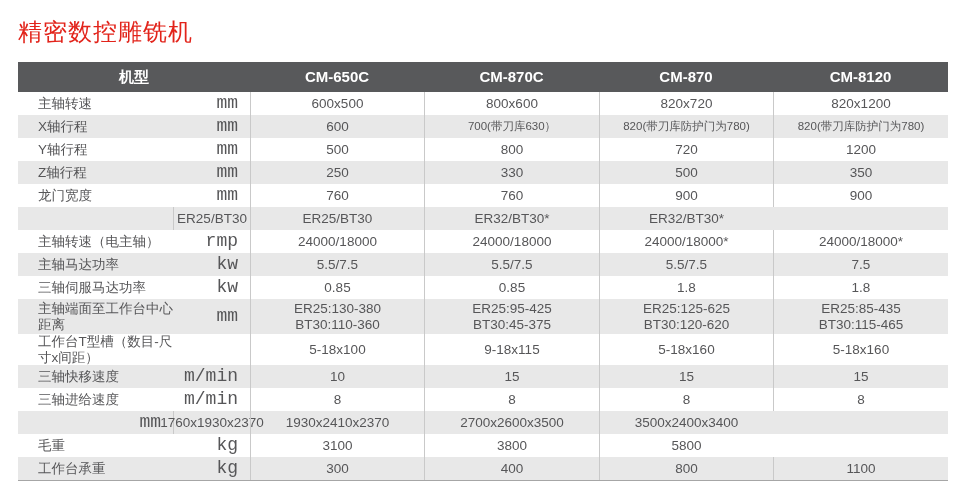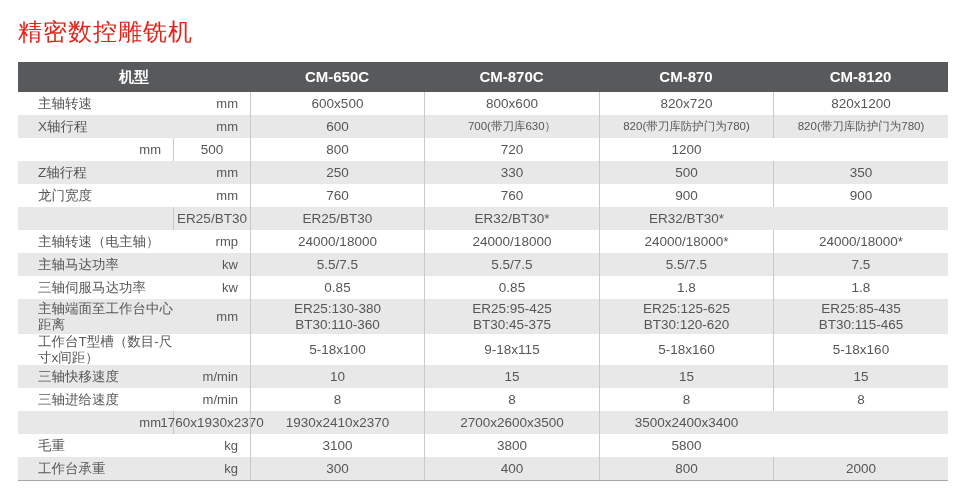--- a/index.html
+++ b/index.html
@@ -43,21 +43,21 @@
   .row.header{background:var(--header-bg);}
   .row.header .cell{
     min-height:30px;
     color:var(--header-fg);
     font-weight:bold;
     font-size:15px;
     justify-content:center;
   }
   .row.header .model-label{grid-column:1 / 3;}
   .cell.label{justify-content:flex-start;padding-left:20px;}
-  .cell.unit{justify-content:flex-end;padding-right:12px;font-size:13px;}
+  .cell.unit{justify-content:flex-end;padding-right:12px;font-size:18px;font-family:Liberation Mono, monospace;}
   .cell.value{
     justify-content:center;
     text-align:center;
     border-left:1px solid var(--divider);
     white-space:pre-line;
     padding:2px 4px;
   }
   .cell.value.small{font-size:11.5px;}
 </style>
 </head>
@@ -85,20 +85,21 @@
   </div>
         <div class="row stripe">
     <div class="cell label">X轴行程</div>
     <div class="cell unit">mm</div>
     <div class="cell value">600</div>
     <div class="cell value small">700(带刀库630）</div>
     <div class="cell value small">820(带刀库防护门为780)</div>
     <div class="cell value small">820(带刀库防护门为780)</div>
   </div>
         <div class="row">
+    <div class="cell label">Y轴行程</div>
     <div class="cell unit">mm</div>
     <div class="cell value">500</div>
     <div class="cell value">800</div>
     <div class="cell value">720</div>
     <div class="cell value">1200</div>
   </div>
         <div class="row stripe">
     <div class="cell label">Z轴行程</div>
     <div class="cell unit">mm</div>
     <div class="cell value">250</div>
@@ -194,17 +195,17 @@
     <div class="cell value">3100</div>
     <div class="cell value">3800</div>
     <div class="cell value">5800</div>
   </div>
         <div class="row stripe">
     <div class="cell label">工作台承重</div>
     <div class="cell unit">kg</div>
     <div class="cell value">300</div>
     <div class="cell value">400</div>
     <div class="cell value">800</div>
-    <div class="cell value">2000</div>
+    <div class="cell value">1100</div>
   </div>
       </div>
   </div>
 </div>
 
 </body></html>

